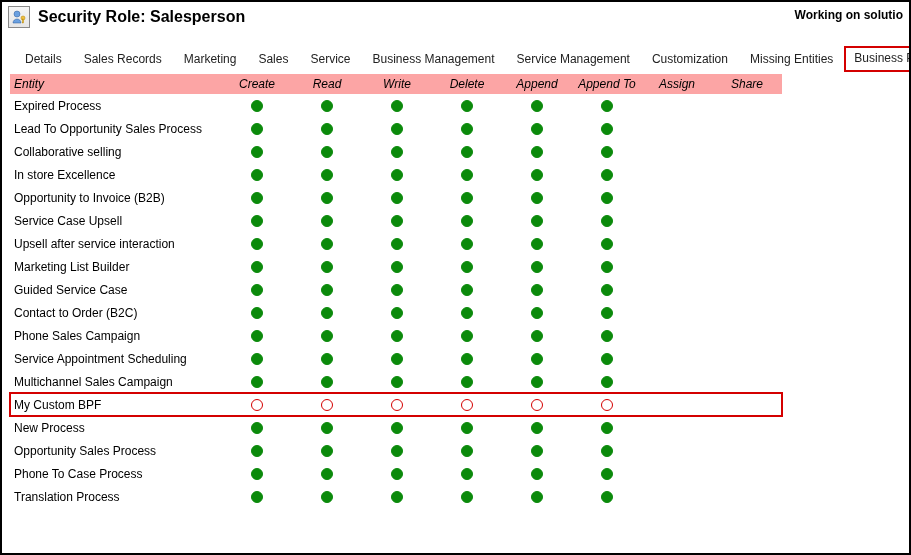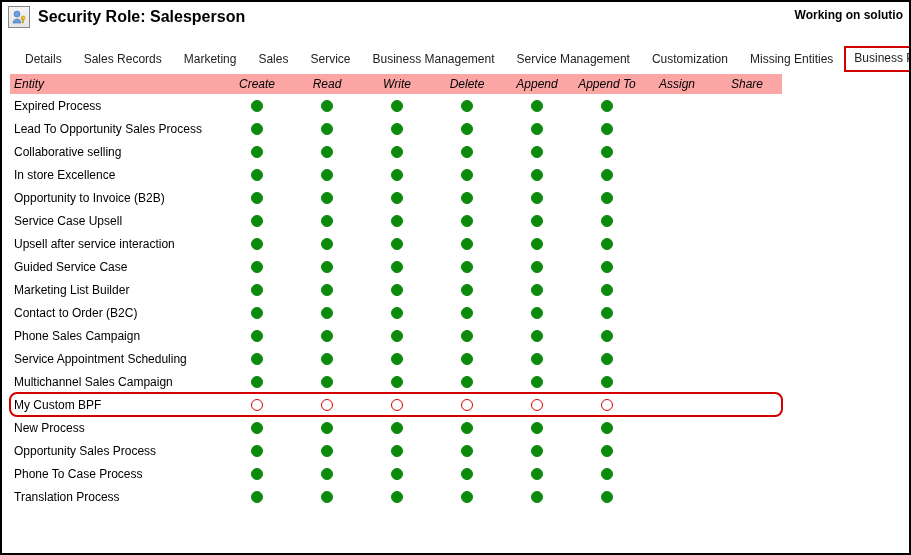--- a/index.html
+++ b/index.html
@@ -122,21 +122,20 @@
   .dot.none {
     background: #fff;
     border: 1.5px solid #d40000;
   }
   tr.highlighted-row td {
     position: relative;
   }
   tr.highlighted-row {
     outline: 2px solid #d40000;
     outline-offset: -1px;
-    border-radius: 7px;
   }
 </style>
 </head>
 <body>
 
 <div class="header-bar">
   <div class="header-left">
     <div class="header-icon">
       <svg viewBox="0 0 16 16">
         <circle cx="6" cy="5" r="3" fill="#6aa0e0" stroke="#2a5a9a" stroke-width="0.5"></circle>
@@ -259,32 +258,32 @@
           <td><span class="dot full"></span></td>
           <td><span class="dot full"></span></td>
           <td><span class="dot full"></span></td>
           <td><span class="dot full"></span></td>
           <td><span class="dot full"></span></td>
           <td><span class="dot full"></span></td>
           <td></td>
           <td></td>
         </tr>
         <tr>
+          <td class="entity-cell">Marketing List Builder</td>
+          <td><span class="dot full"></span></td>
+          <td><span class="dot full"></span></td>
+          <td><span class="dot full"></span></td>
+          <td><span class="dot full"></span></td>
+          <td><span class="dot full"></span></td>
+          <td><span class="dot full"></span></td>
+          <td></td>
+          <td></td>
+        </tr>
+        <tr>
           <td class="entity-cell">Guided Service Case</td>
-          <td><span class="dot full"></span></td>
-          <td><span class="dot full"></span></td>
-          <td><span class="dot full"></span></td>
-          <td><span class="dot full"></span></td>
-          <td><span class="dot full"></span></td>
-          <td><span class="dot full"></span></td>
-          <td></td>
-          <td></td>
-        </tr>
-        <tr>
-          <td class="entity-cell">Marketing List Builder</td>
           <td><span class="dot full"></span></td>
           <td><span class="dot full"></span></td>
           <td><span class="dot full"></span></td>
           <td><span class="dot full"></span></td>
           <td><span class="dot full"></span></td>
           <td><span class="dot full"></span></td>
           <td></td>
           <td></td>
         </tr>
         <tr>

